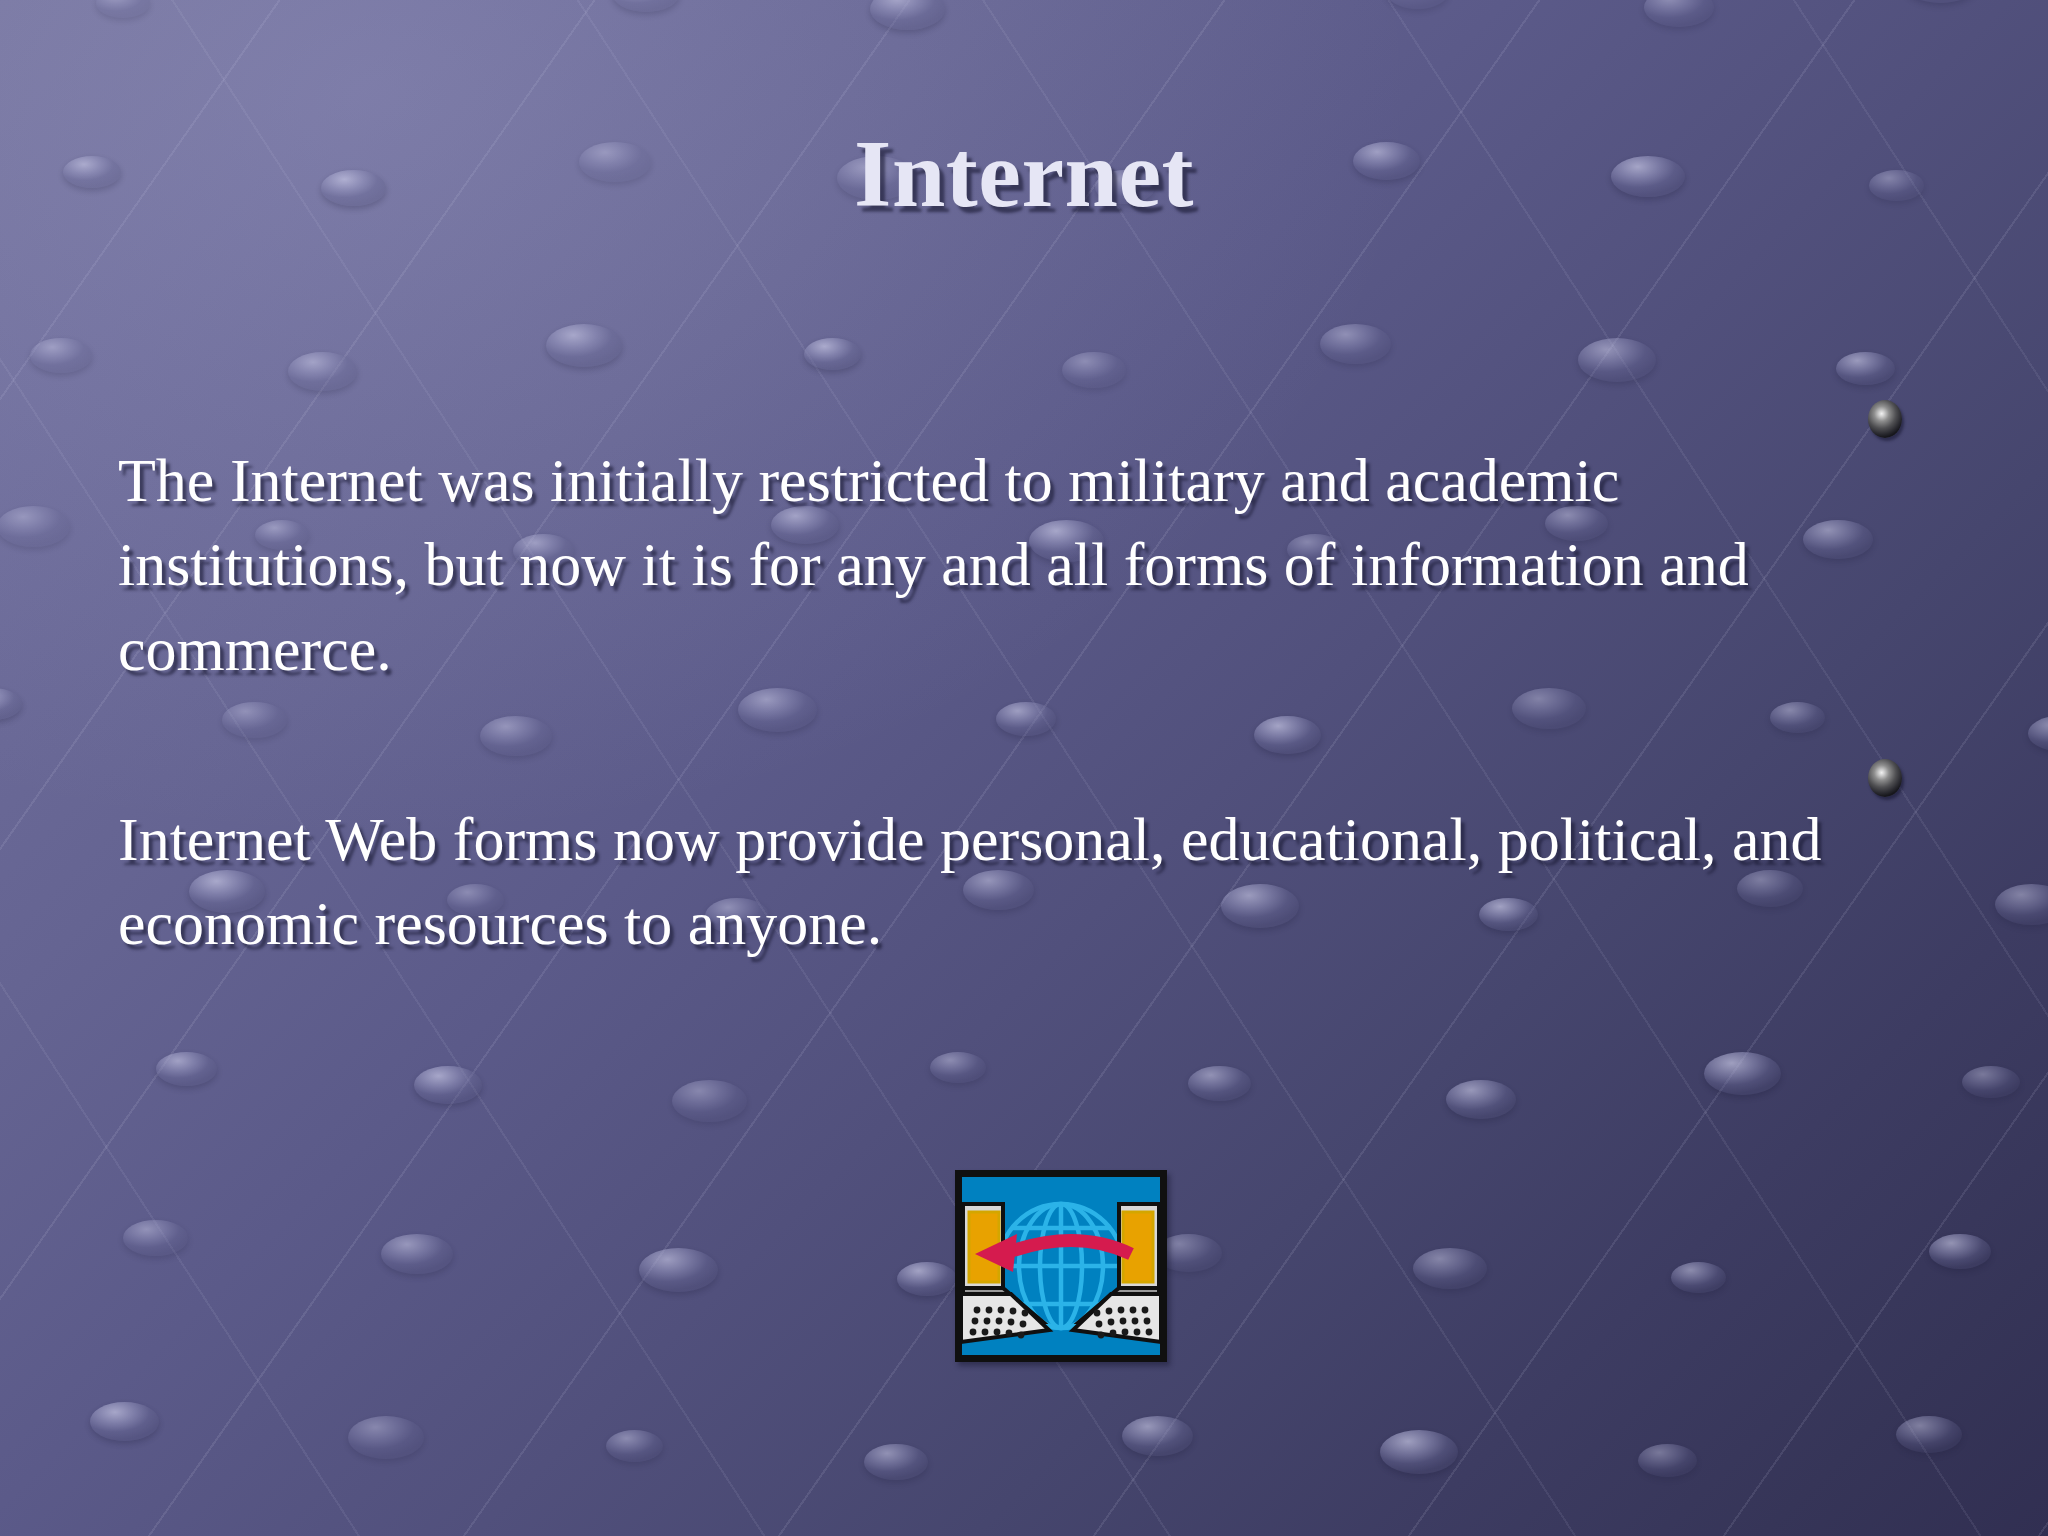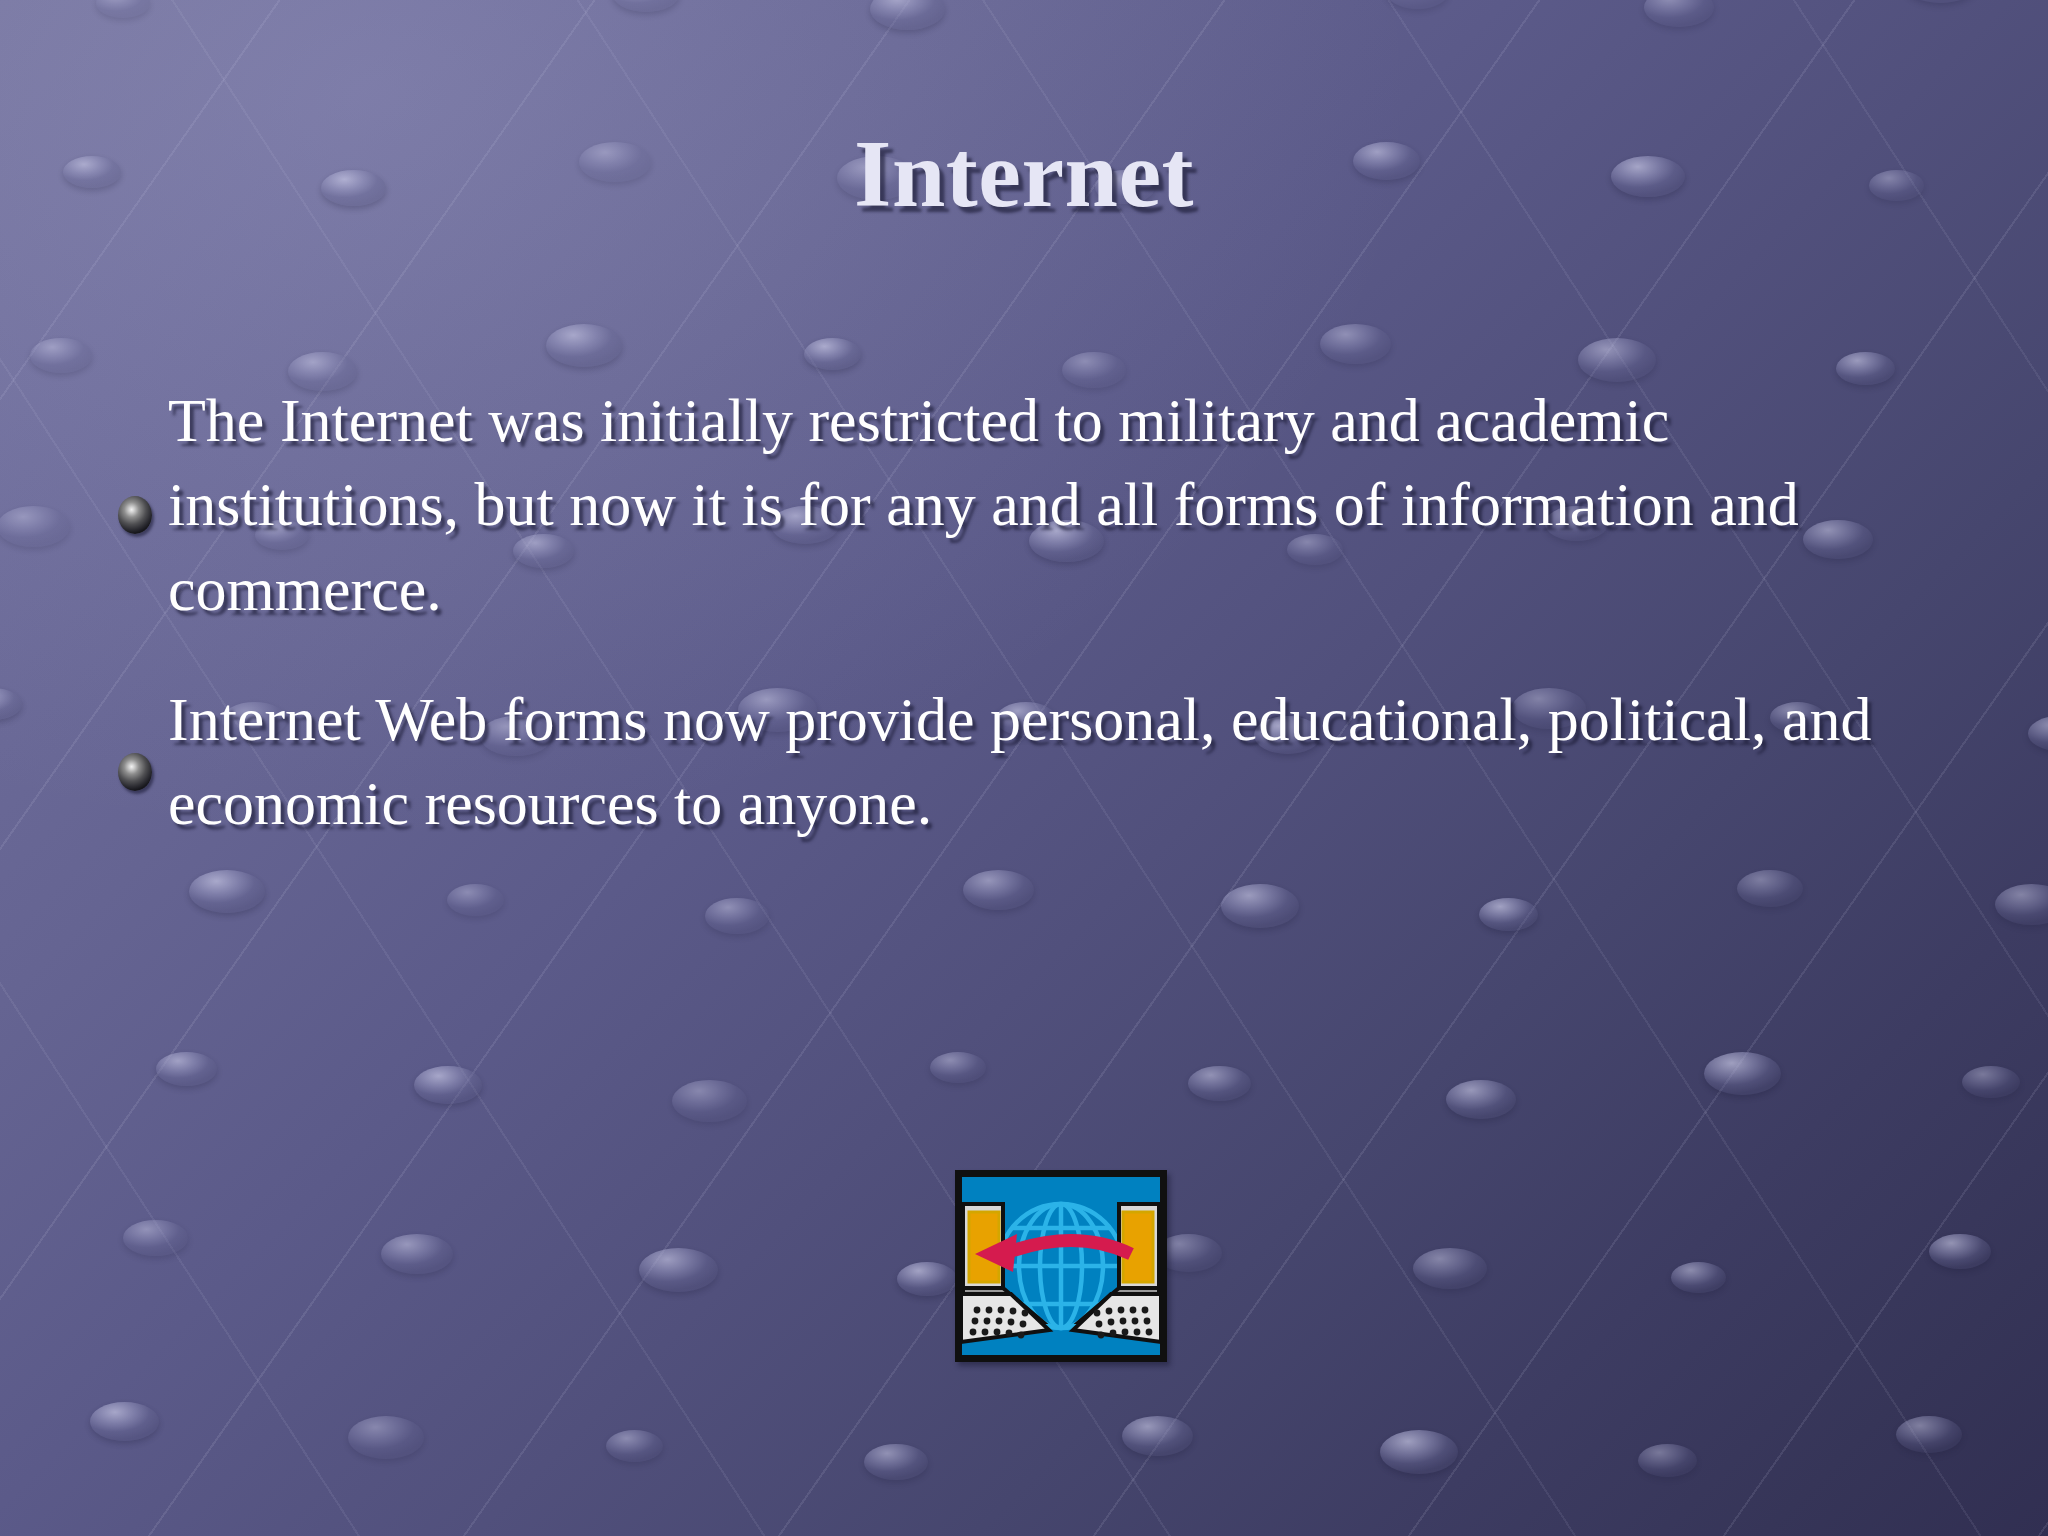--- a/index.html
+++ b/index.html
@@ -90,22 +90,23 @@
 
   
   #body {
     position: absolute;
     left: 118px;
     top: 378px;
     width: 1800px;
   }
   .bullet-row {
     display: flex;
-    align-items: center;
+    align-items: flex-end;
     margin-bottom: 46px;
+    flex-direction: column;
   }
   .bullet-marker {
     flex: 0 0 auto;
     width: 34px;
     height: 38px;
     margin-top: 22px;
     margin-right: 16px;
     border-radius: 50%;
     background:
       radial-gradient(ellipse 68% 62% at 40% 36%,

